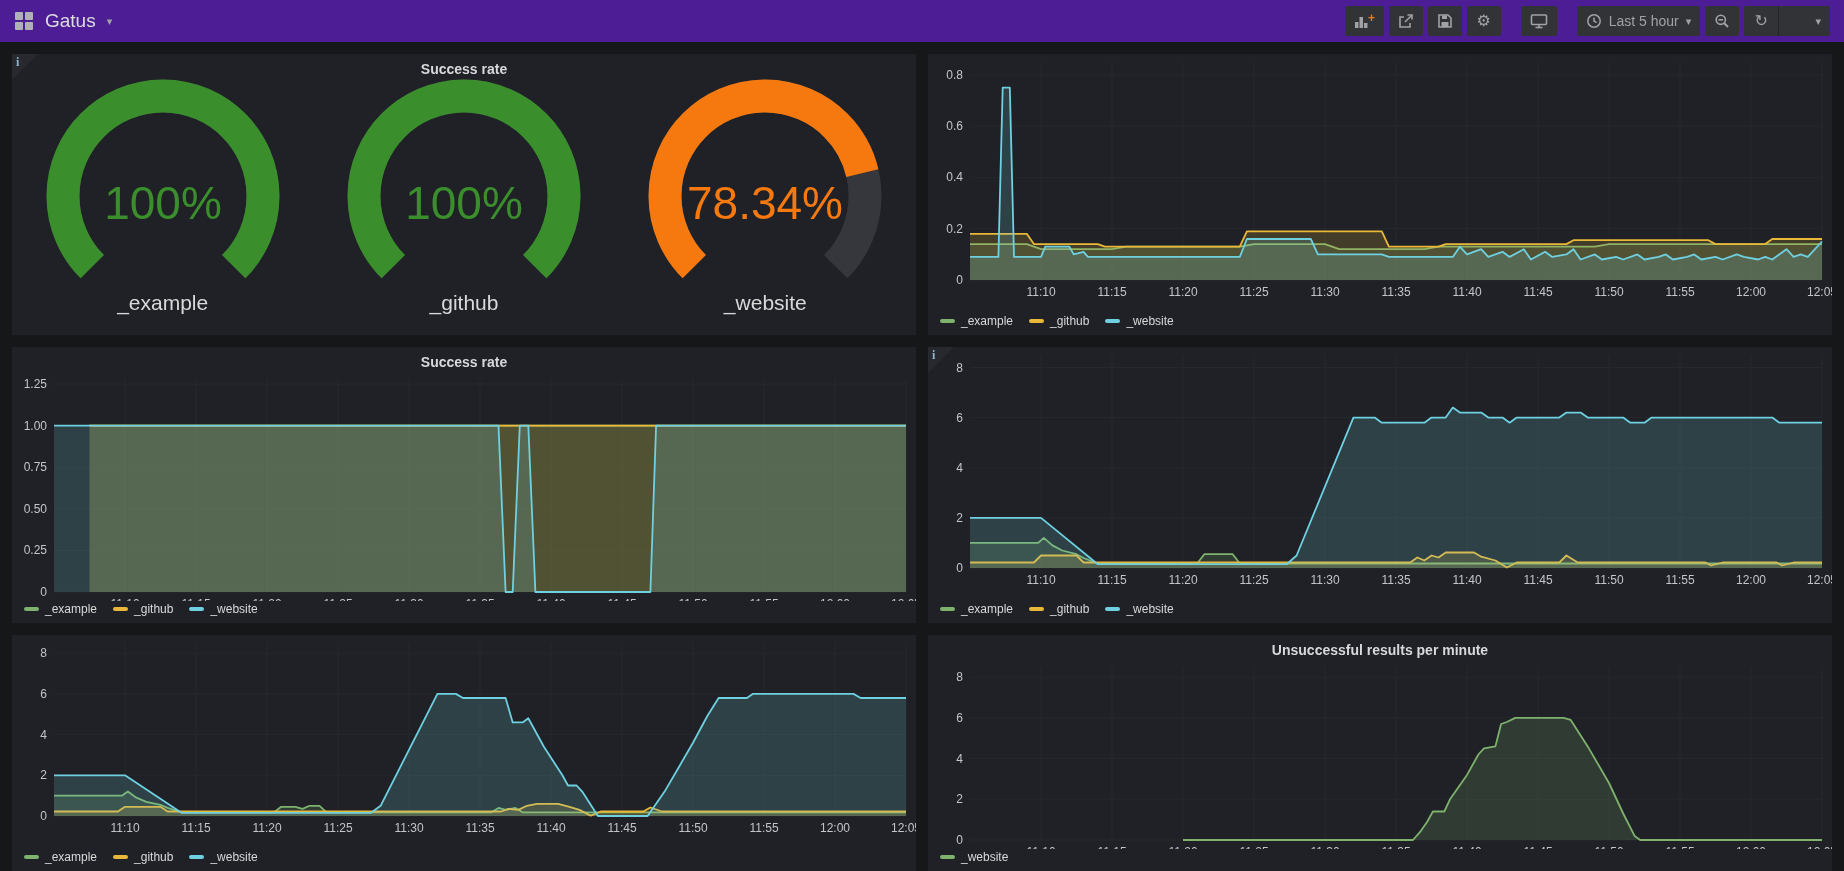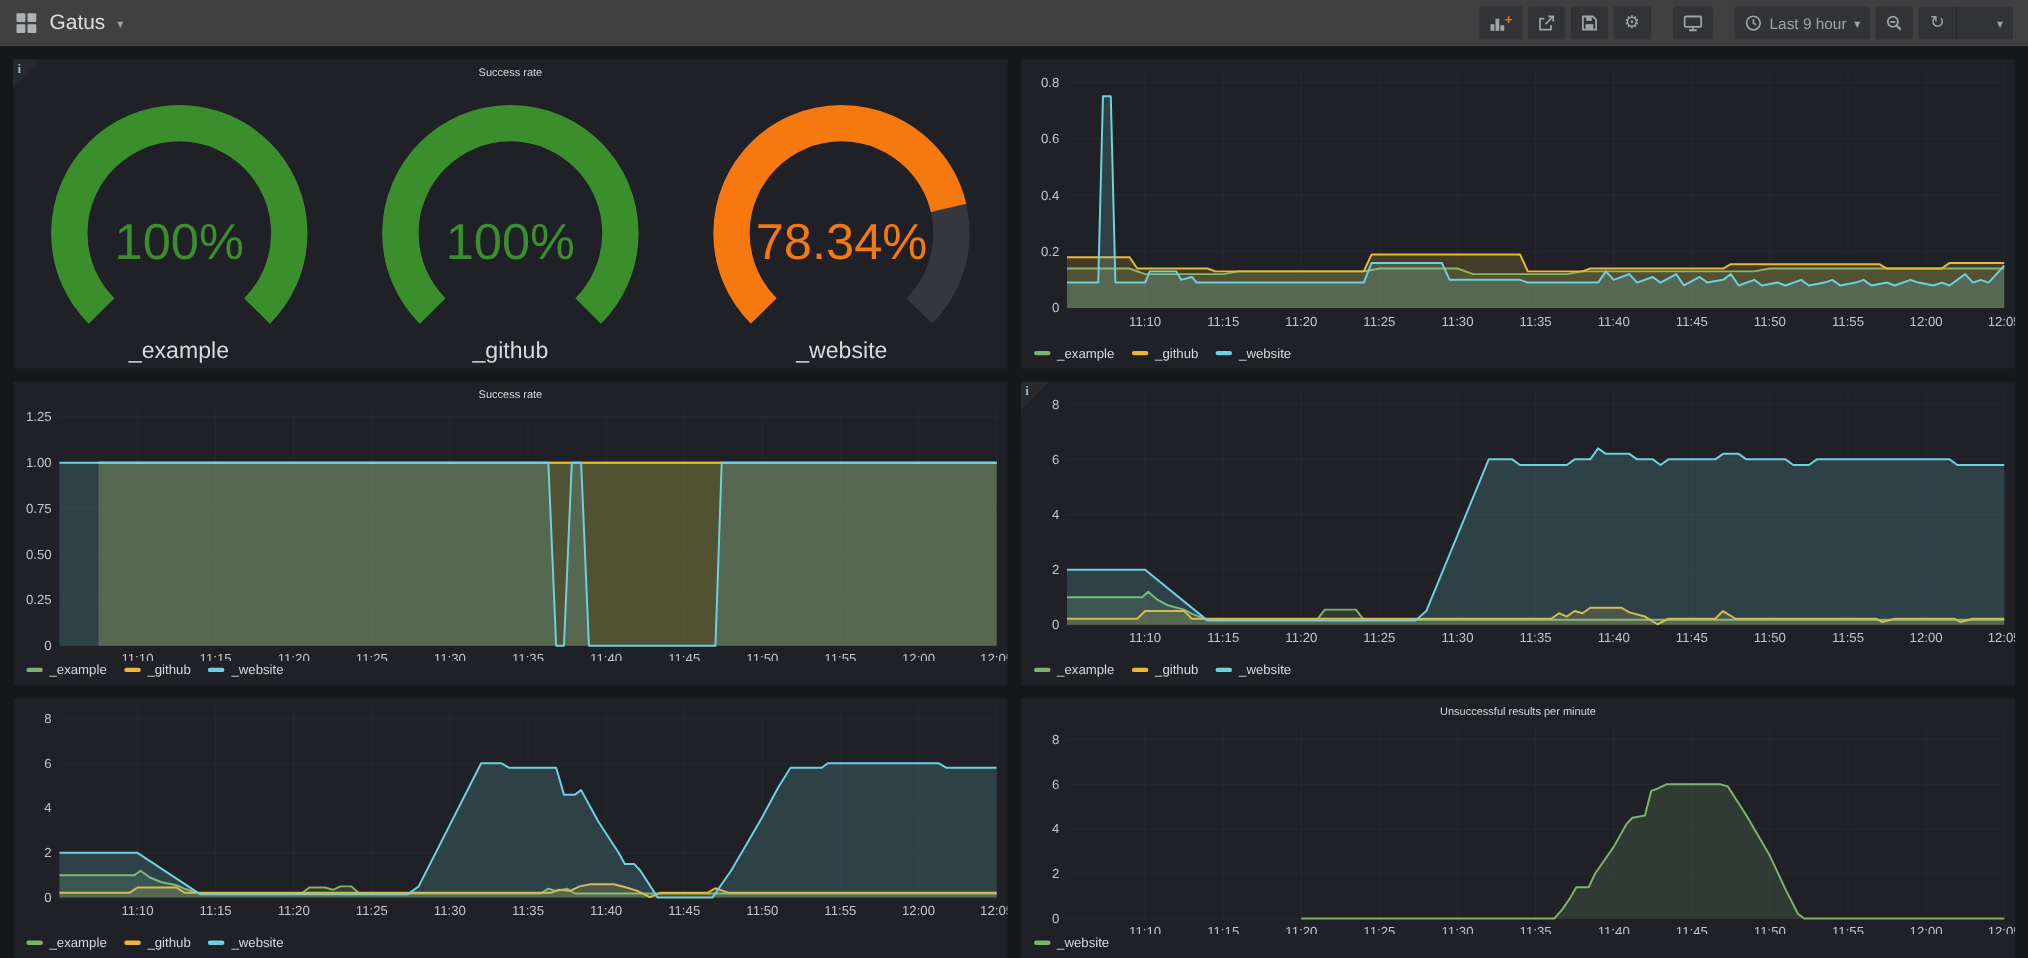--- a/index.html
+++ b/index.html
@@ -1,49 +1,49 @@
 <!DOCTYPE html>
 <html><head>
 <meta charset="utf-8">
 <style>
   * { box-sizing: border-box; margin: 0; padding: 0; }
   html,body { width:1844px; height:871px; overflow:hidden; }
   body { background:#161719; font-family:"Liberation Sans", sans-serif; color:#d8d9da; }
 
   
-  .navbar { height:42px; background:#404040; display:flex; align-items:center; justify-content:space-between; padding:0 14px; }
+  .navbar { height:42px; background:#4c1d95; display:flex; align-items:center; justify-content:space-between; padding:0 14px; }
   .nav-left { display:flex; align-items:center; gap:11px; }
   .brand-title { font-size:19px; font-weight:500; color:#dcdde0; }
   .caret { font-size:11px; color:#9fa2a6; }
   .nav-right { display:flex; align-items:center; gap:5px; }
   .nav-gap { width:10px; }
   .nbtn { height:30px; min-width:34px; background:#313336; border-radius:2px; display:flex; align-items:center; justify-content:center; gap:7px; padding:0 9px; color:#9fa2a6; font-size:14px; cursor:pointer; }
   .nbtn svg { display:block; }
   .compound { display:flex; align-items:stretch; border-radius:2px; overflow:hidden; }
   .compound .nbtn { border-radius:0; }
   .compound .sep { width:1px; background:#222427; }
   .interval-label { font-weight:bold;margin-top:48px; }
   .glyph { font-size:16px; line-height:1; }
 
   
   .dash { padding:12px 12px 0 12px; display:grid; grid-template-columns:1fr 1fr; grid-template-rows:281px 276px 236px; gap:12px; }
   .panel { background:#1f2126; position:relative; display:flex; flex-direction:column; }
-  .panel-title { text-align:center; font-size:10px; font-weight:400; color:#d8d9da; padding:7px 0 1px 0; cursor:pointer; flex:0 0 auto; }
+  .panel-title { text-align:center; font-size:14px; font-weight:700; color:#d8d9da; padding:7px 0 1px 0; cursor:pointer; flex:0 0 auto; }
   .plot { flex:1 1 auto; position:relative; overflow:hidden; }
   .legend { flex:0 0 auto; display:flex; align-items:center; gap:16px; padding:1px 10px 7px 12px; font-size:12px; color:#d8d9da; }
   .legend-item { display:flex; align-items:center; cursor:pointer; }
   .legend-item .swatch { width:15px; height:4px; border-radius:2px; margin-right:6px; display:inline-block; }
   .tick { font-size:12px; fill:#c3c5c8; font-family:"Liberation Sans",sans-serif; }
 
   
   .corner-info { position:absolute; top:0; left:0; width:0; height:0; border-top:26px solid #27292f; border-right:26px solid transparent; cursor:pointer; }
   .corner-info span { position:absolute; top:-25px; left:4px; font-size:12px; font-weight:bold; color:#8fb8cc; font-family:"Liberation Serif",serif; }
 
   
-  .gauges { flex:1 1 auto; display:flex; align-items:flex-end; justify-content:space-around; padding-bottom:4px; }
+  .gauges { flex:1 1 auto; display:flex; align-items:flex-start; justify-content:space-around; padding-bottom:4px; }
   .gauge { display:flex; flex-direction:column; align-items:center; }
   .gauge-label { font-size:21px; color:#d8d9da; margin-top:0px; }
 </style>
 </head>
 <body>
 
 <div class="navbar">
   <div class="nav-left">
     <span style="cursor:pointer;display:flex;">
       <svg width="20" height="20" viewBox="0 0 20 20">
@@ -100,21 +100,21 @@
       </span>
     </div>
     <div class="nav-gap"></div>
     <div class="nbtn">
       <span style="display:flex;">
         <svg width="16" height="16" viewBox="0 0 16 16" fill="none" stroke="#9fa2a6" stroke-width="1.5">
           <circle cx="8" cy="8" r="6.2"></circle>
             <path d="M8 4.5 V8 L10.6 9.6"></path>
         </svg>
       </span>
-      <span>Last 9 hour</span>
+      <span>Last 5 hour</span>
       <span class="caret">▾</span>
     </div>
     <div class="nbtn">
       <span style="display:flex;">
         <svg width="16" height="16" viewBox="0 0 16 16" fill="none" stroke="#9fa2a6" stroke-width="1.6">
           <circle cx="6.8" cy="6.8" r="4.6"></circle>
             <path d="M10.3 10.3 L14 14" stroke-width="2"></path>
             <path d="M4.5 6.8 H9.1"></path>
         </svg>
       </span>

